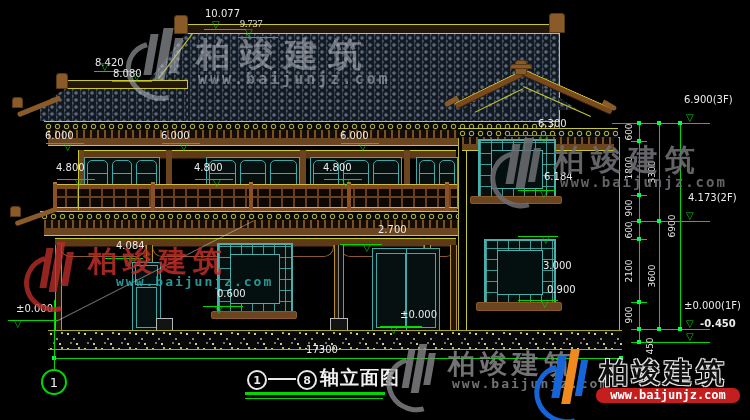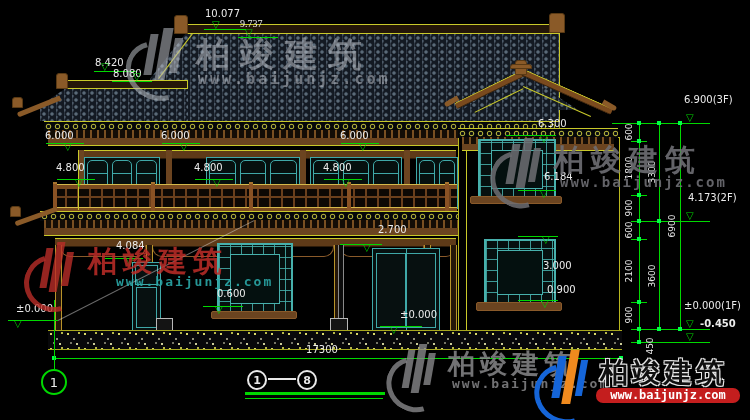--- a/index.html
+++ b/index.html
@@ -325,20 +325,21 @@
   <div class="tick" style="left:52px;top:356px;"></div>
   <div class="tick" style="left:619px;top:356px;"></div>
   <div class="t" style="left:298px;top:344px;width:48px;text-align:center;">17300</div>
 
   <div class="gv" style="left:54px;top:300px;height:69px;"></div>
   <div class="bubble" style="left:41px;top:369px;width:22px;height:22px;">1</div>
 
   <div class="tcirc" style="left:247px;top:370px;">1</div>
   <div style="position:absolute;left:268px;top:378px;width:28px;height:2px;background:#e8e8e8;"></div>
   <div class="tcirc" style="left:297px;top:370px;">8</div>
+  <div class="title-cn" style="left:320px;top:367px;">轴立面图</div>
   <div style="position:absolute;left:245px;top:392px;width:140px;height:3px;background:#00d800;"></div>
   <div style="position:absolute;left:245px;top:398px;width:138px;height:1px;background:#00d800;"></div>
 
   <div class="wm-logo" style="left:128px;top:28px;width:64px;height:62px;color:rgba(185,190,196,.55);">
     <span class="swoosh"></span>
     <span class="b1"></span>
     <span class="b2"></span>
     <span class="b3"></span>
   </div>
   <div class="wm-brand" style="left:196px;top:32px;font-size:34px;letter-spacing:10px;color:rgba(185,190,196,.55);">柏竣建筑</div>

